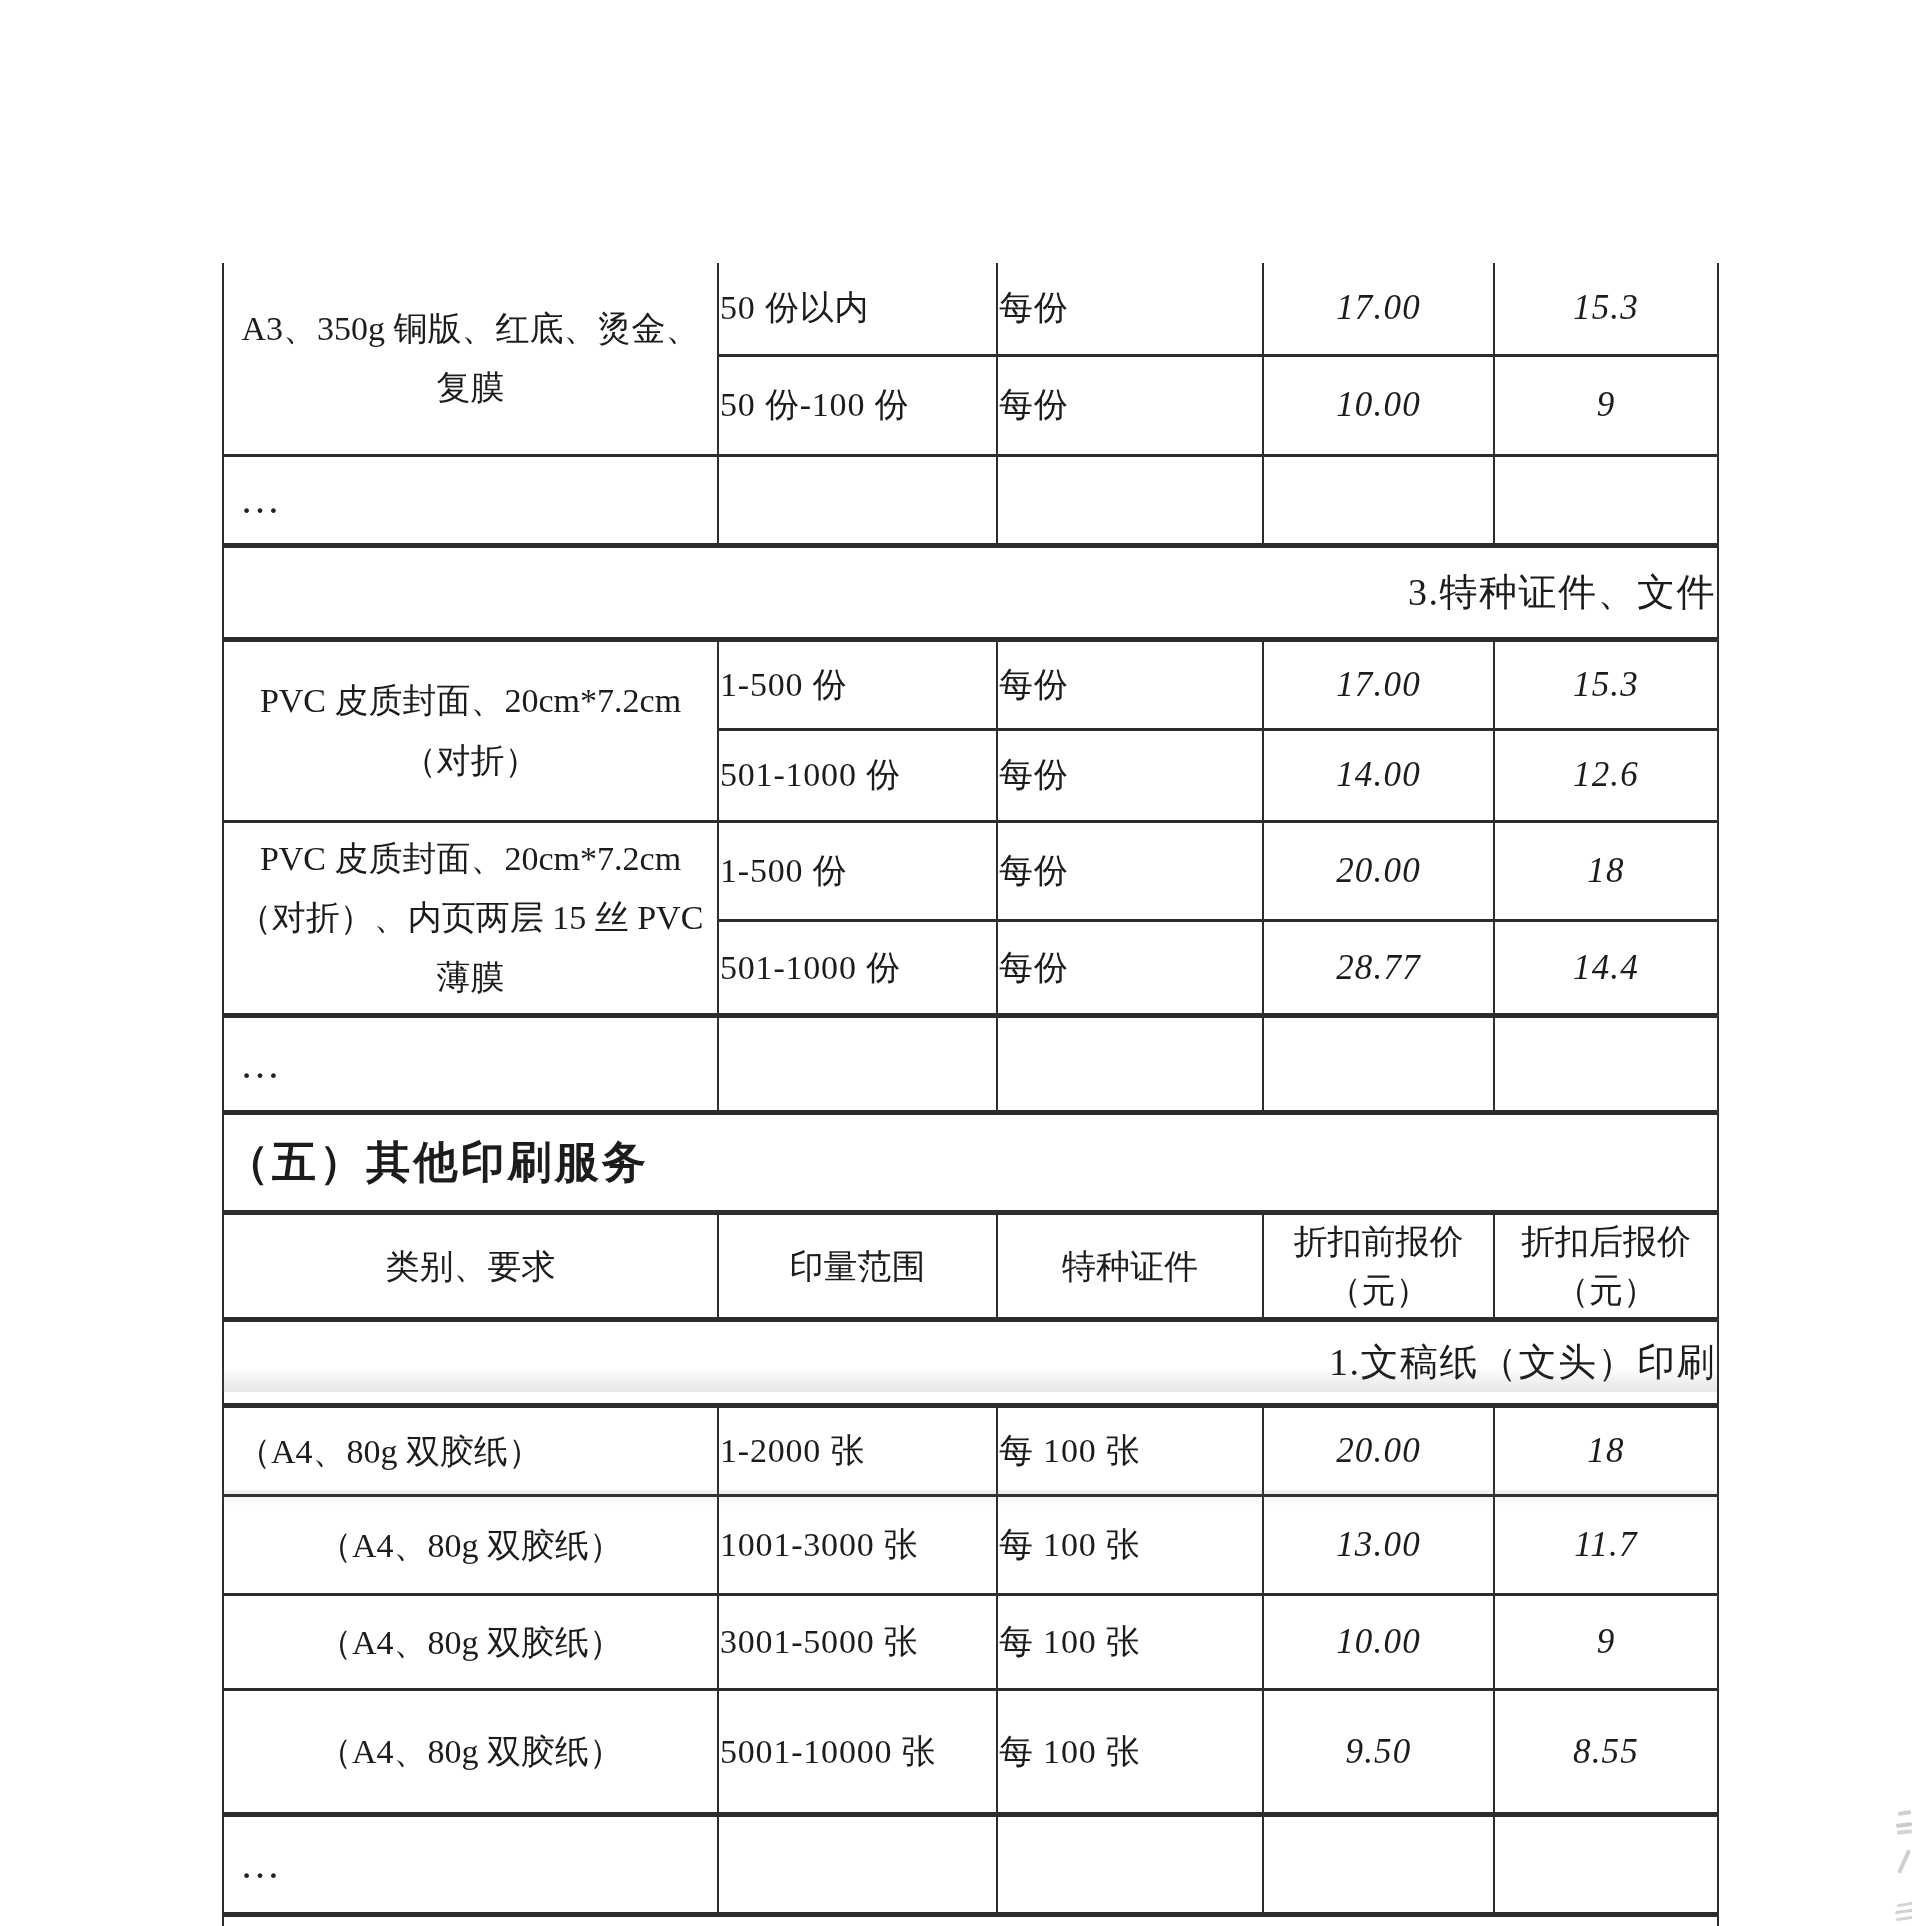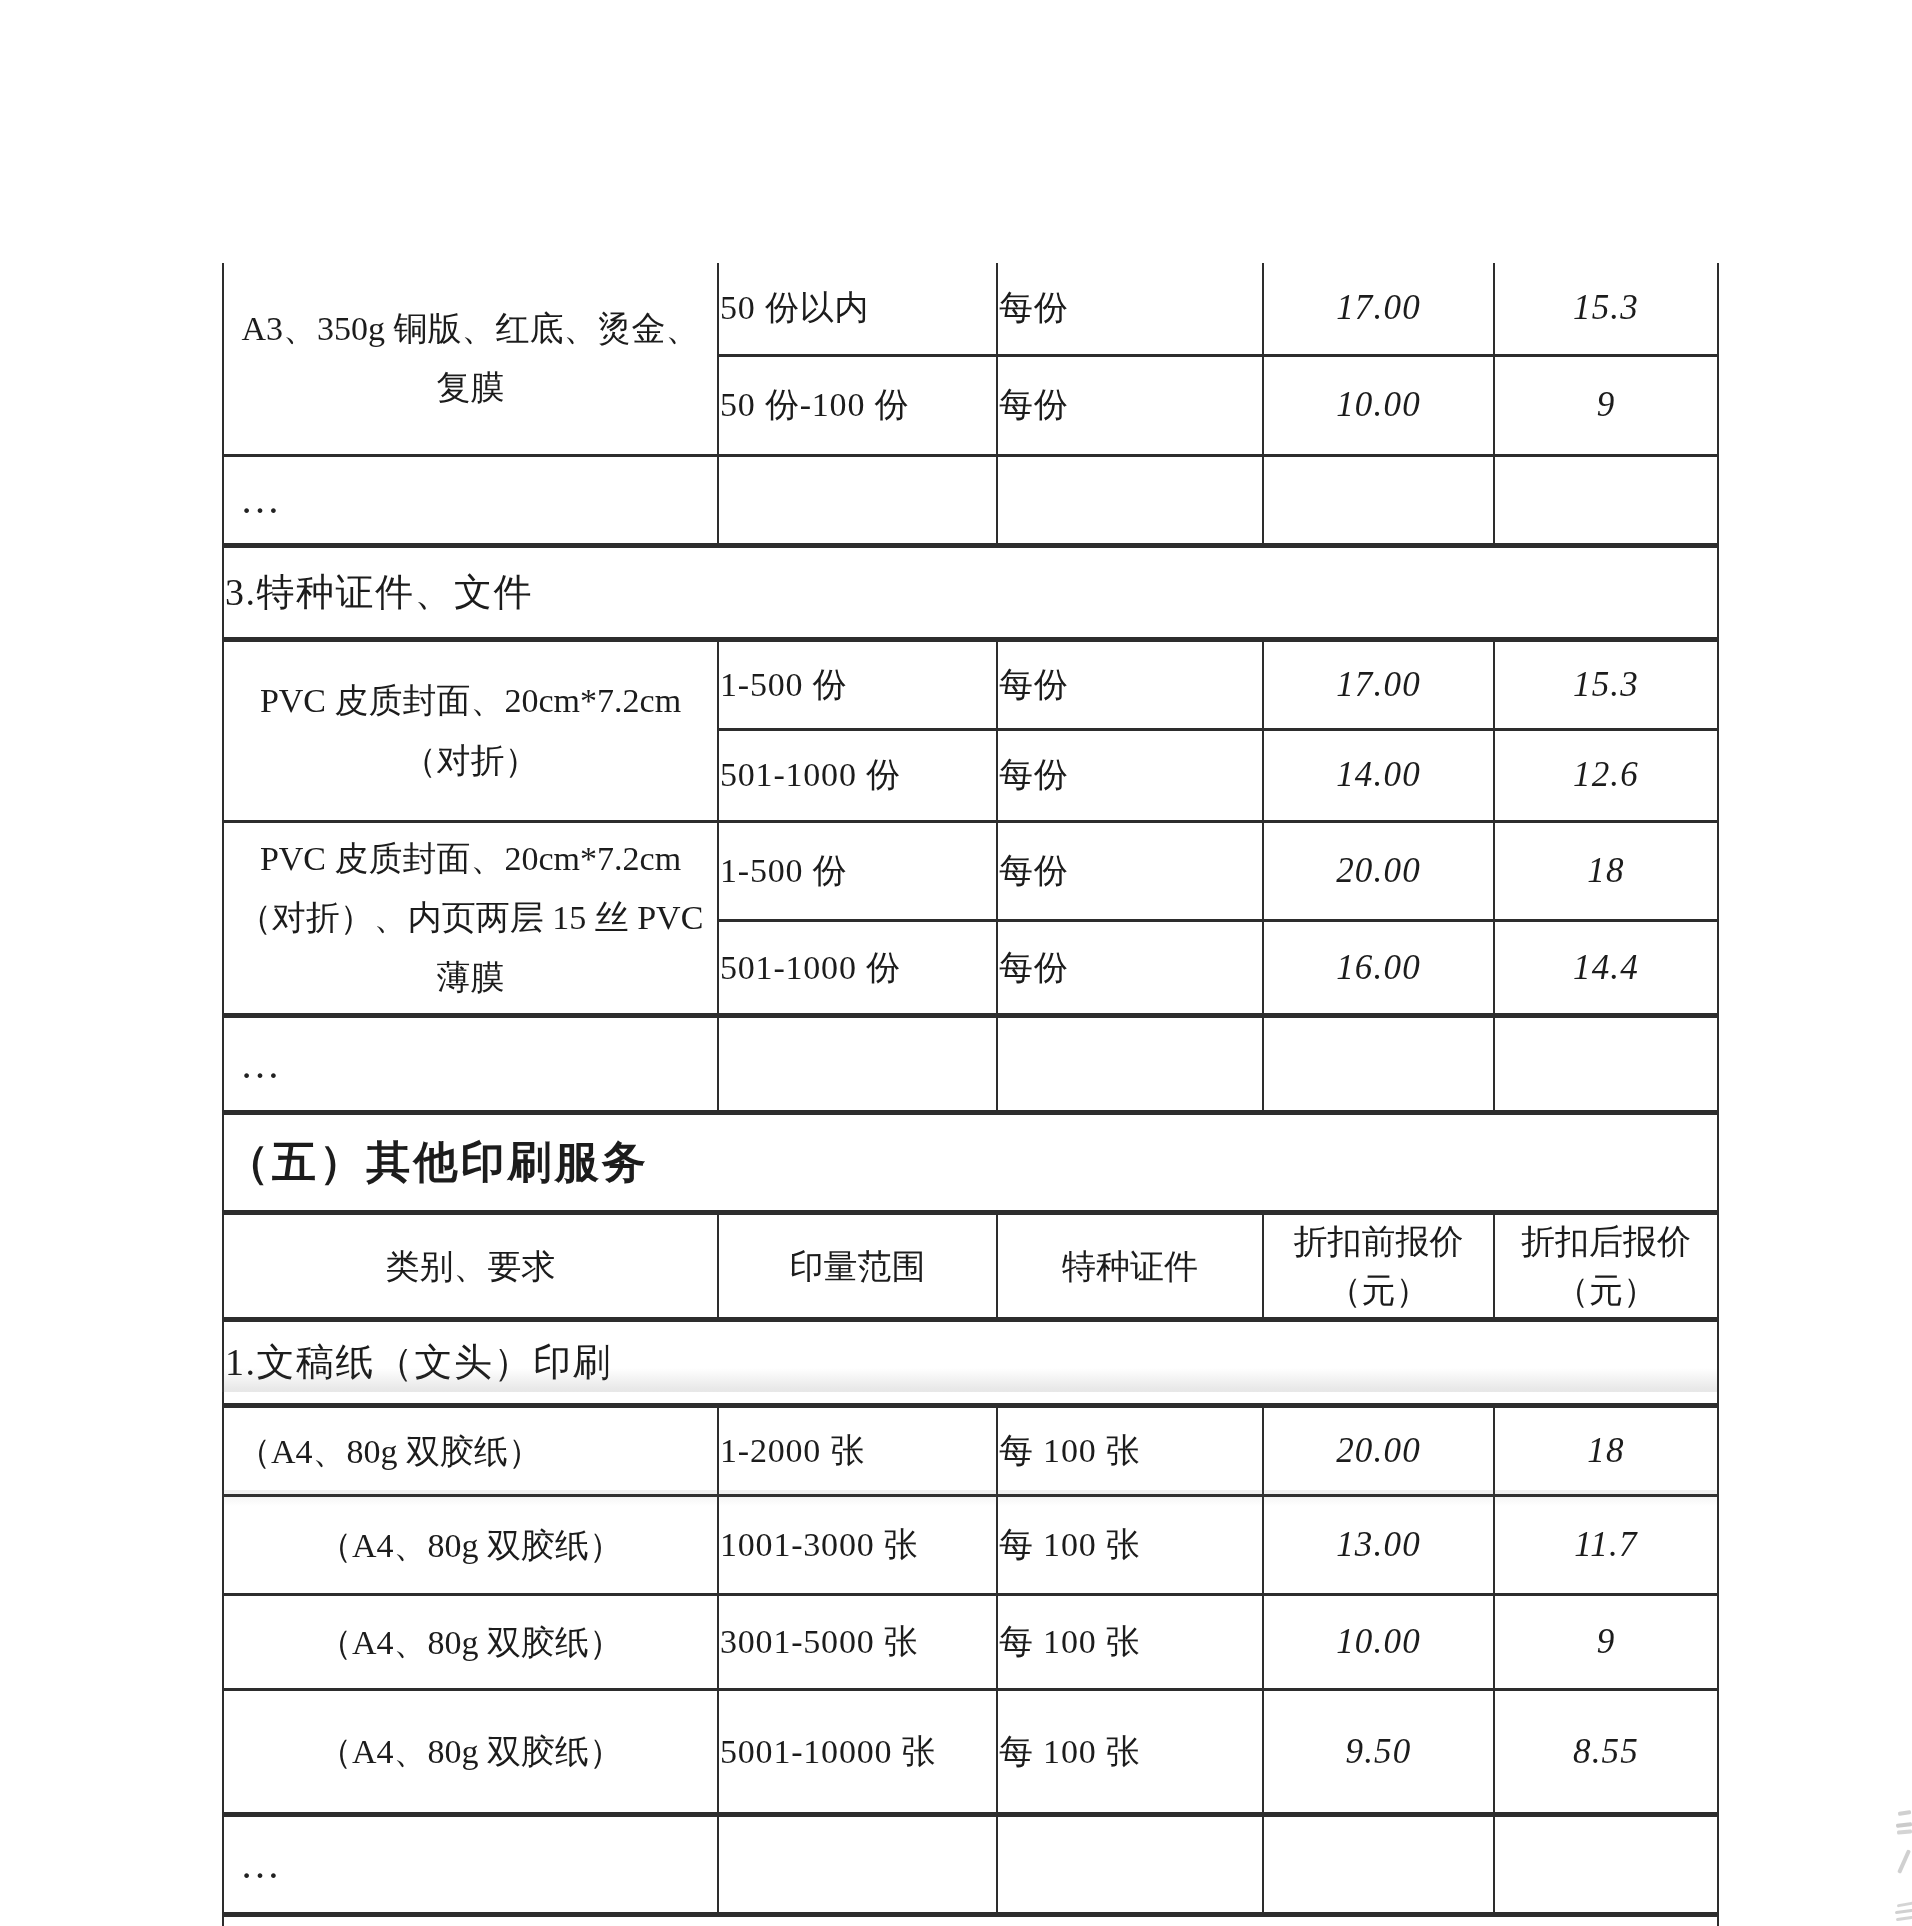--- a/index.html
+++ b/index.html
@@ -20,21 +20,21 @@
     border-top:3.1px solid #2d2d2d;border-bottom:0 solid #2d2d2d;
     vertical-align:middle;overflow:hidden;
   }
   tr.first td{border-top:0;}
   tr.thick td{border-top-width:5.8px;}
   tr.med td{border-top-width:3.9px;}
 
   td.cat{text-align:center;padding:6.2px 13px;font-size:34px;line-height:1.75;word-break:break-all;}
   td.mid{text-align:left;font-size:34px;letter-spacing:0.8px;}
   td.num{text-align:center;font-size:35px;letter-spacing:1.2px;font-style:italic;}
-  td.sect{text-align:left;font-size:38px;letter-spacing:1.5px;margin-left:44px;}
+  td.sect{text-align:right;font-size:38px;letter-spacing:1.5px;margin-left:44px;}
   td.big{text-align:left;font-size:44px;font-weight:bold;letter-spacing:3.1px;}
   td.hdr{text-align:center;font-size:34px;line-height:1.45;}
   td.dots{text-align:left;padding-left:16px;font-size:40px;letter-spacing:3.1px;color:#222;}
 
   
   .band{position:absolute;left:222px;width:1495px;pointer-events:none;}
   .band1{top:1368px;height:24px;background:linear-gradient(180deg,rgba(110,110,110,0) 0%,rgba(110,110,110,0.16) 88%);}
   .band2{top:1490px;height:16px;background:linear-gradient(180deg,rgba(110,110,110,0.10) 10%,rgba(110,110,110,0) 100%);}
 
   
@@ -105,21 +105,21 @@
     <tr class="med" style="height:94px">
       <td class="cat" rowspan="2">PVC 皮质封面、20cm*7.2cm（对折）、内页两层 15 丝 PVC 薄膜</td>
       <td class="mid">1-500 份</td>
       <td class="mid">每份</td>
       <td class="num">20.00</td>
       <td class="num">18</td>
     </tr>
     <tr style="height:90px">
       <td class="mid">501-1000 份</td>
       <td class="mid">每份</td>
-      <td class="num">16.00</td>
+      <td class="num">28.77</td>
       <td class="num">14.4</td>
     </tr>
 
     <tr class="thick" style="height:97px">
       <td class="dots">…</td>
       <td></td>
           <td></td>
       <td></td>
           <td></td>
     </tr>

